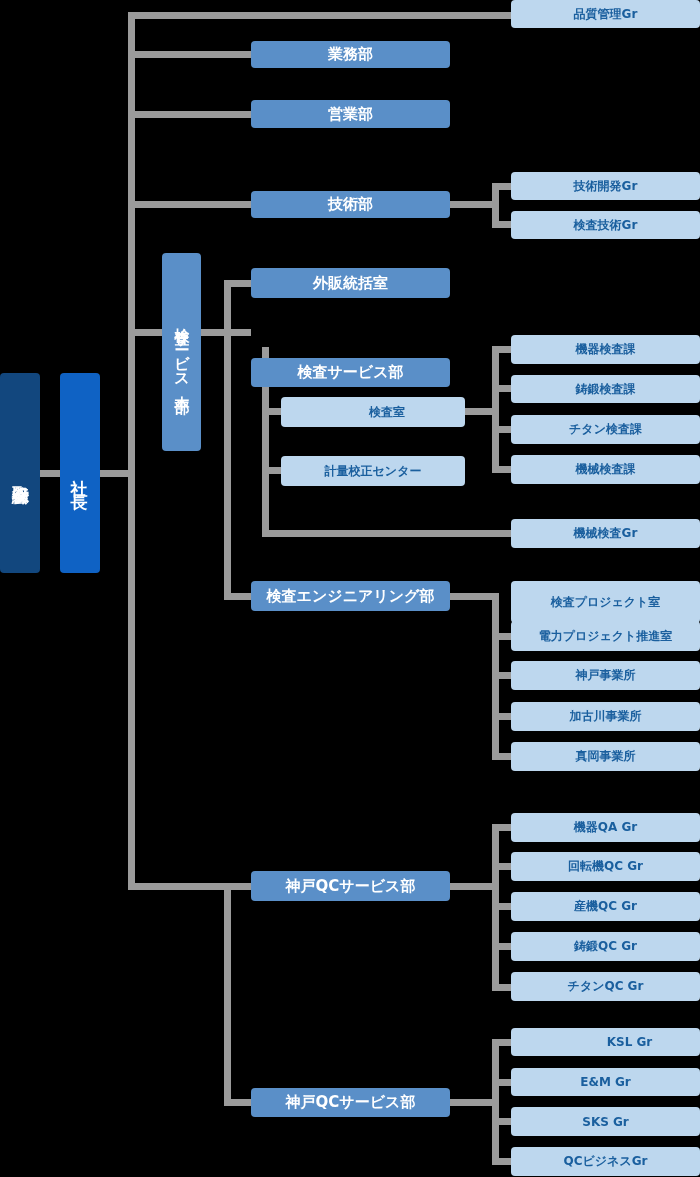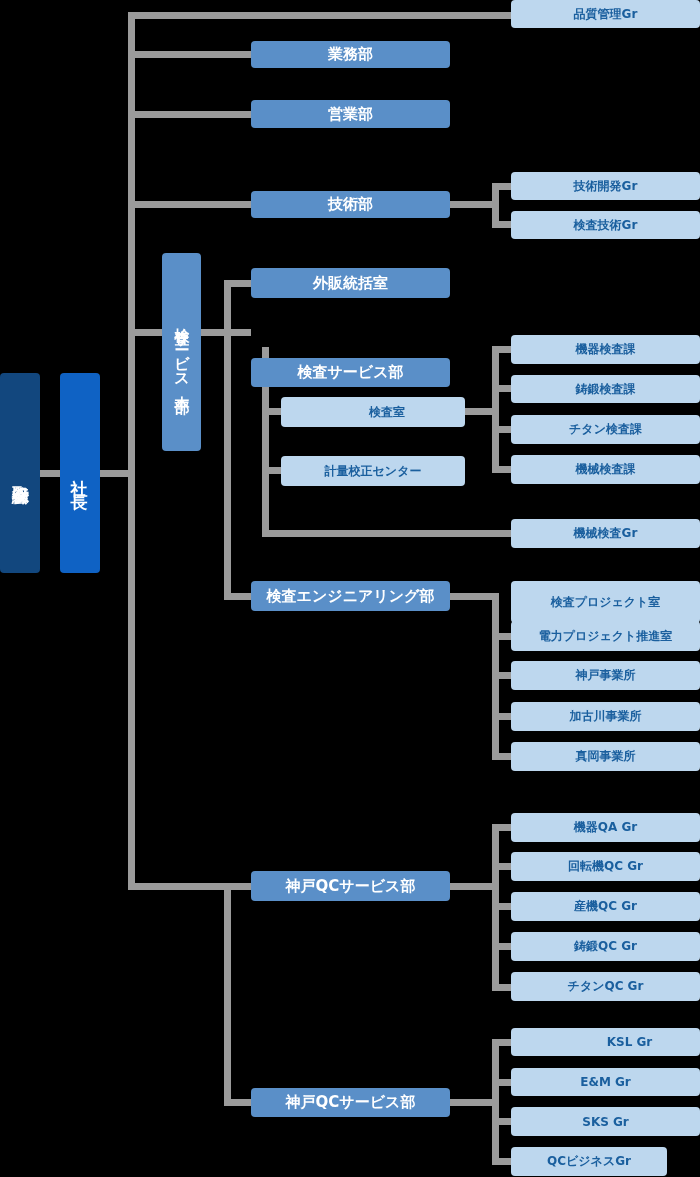--- a/index.html
+++ b/index.html
@@ -104,15 +104,15 @@
   <div class="box light" style="left:511px;top:702px;width:189px;height:29px;text-align:right;">加古川事業所</div>
   <div class="box light" style="left:511px;top:742px;width:189px;height:29px;">真岡事業所</div>
   <div class="box light" style="left:511px;top:813px;width:189px;height:29px;">機器QA Gr</div>
   <div class="box light" style="left:511px;top:852px;width:189px;height:29px;">回転機QC Gr</div>
   <div class="box light" style="left:511px;top:892px;width:189px;height:29px;">産機QC Gr</div>
   <div class="box light" style="left:511px;top:932px;width:189px;height:29px;">鋳鍛QC Gr</div>
   <div class="box light" style="left:511px;top:972px;width:189px;height:29px;">チタンQC Gr</div>
   <div class="box light" style="left:511px;top:1028px;width:189px;height:28px;padding-left:48px;">KSL Gr</div>
   <div class="box light" style="left:511px;top:1068px;width:189px;height:28px;">E&amp;M Gr</div>
   <div class="box light" style="left:511px;top:1107px;width:189px;height:29px;">SKS Gr</div>
-  <div class="box light" style="left:511px;top:1147px;width:156px;height:29px;text-align:right;">QCビジネスGr</div>
+  <div class="box light" style="left:511px;top:1147px;width:189px;height:29px;text-align:right;">QCビジネスGr</div>
 
 </div>
 
 </body></html>

